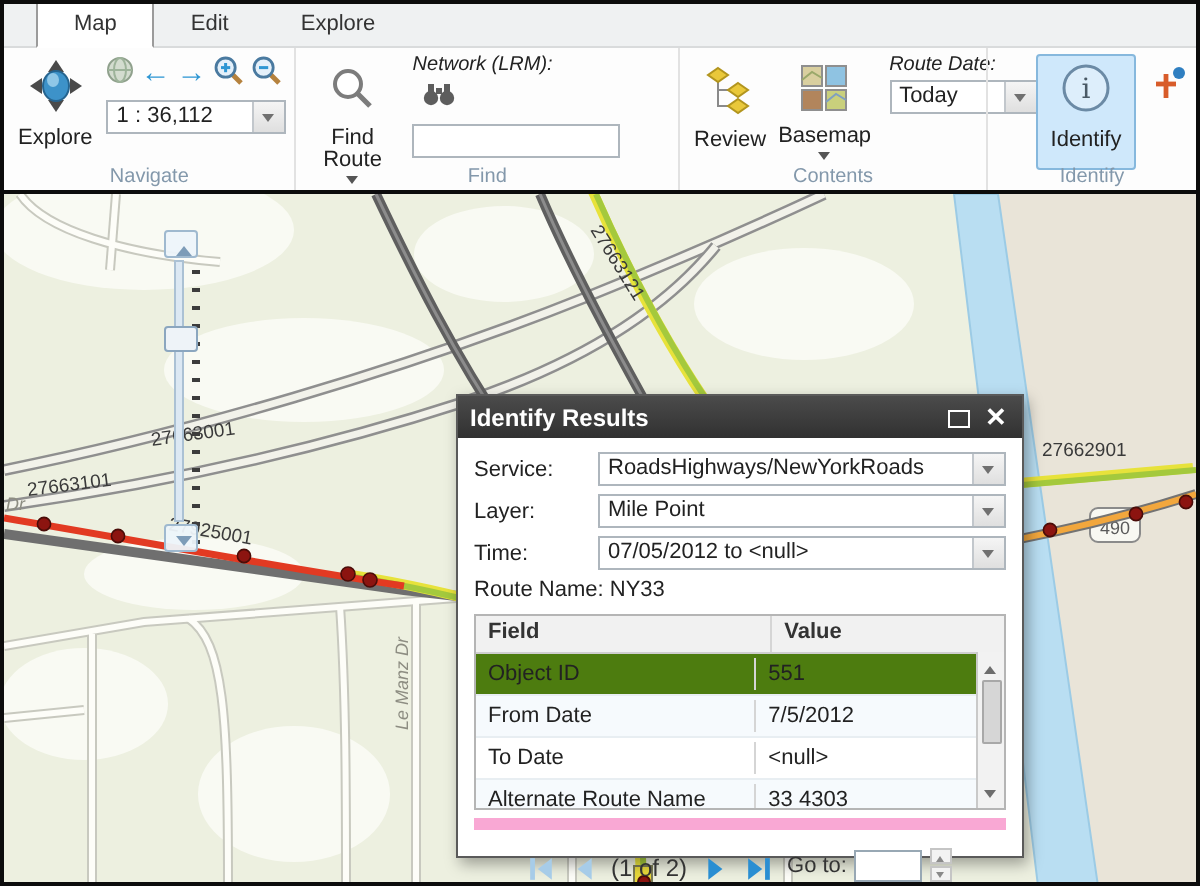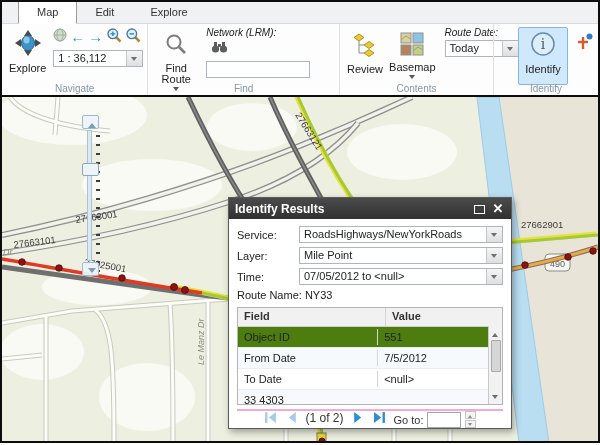--- a/index.html
+++ b/index.html
@@ -63,21 +63,21 @@
   .thead .c2,.trow .c2{flex:1;padding:2px 6px;box-sizing:border-box;white-space:nowrap;}
   .trow{display:flex;height:20px;align-items:center;border-bottom:1px solid #e8eef2;color:#222;padding-right:14px;}
   .trow.sel{background:#4d7c0f;}
   .trow.alt{background:#f6fafd;}
   .vscroll{position:absolute;right:0;top:18px;bottom:0;width:14px;background:#f2f2f2;border-left:1px solid #c9c9c9;box-sizing:border-box;}
   .vs-btn{position:absolute;left:1px;width:11px;height:12px;}
   .vs-btn span{position:absolute;left:2px;width:0;height:0;border:3.5px solid transparent;}
   .vs-up{top:1px;} .vs-up span{top:3px;border-bottom:4.5px solid #6d6d6d;}
   .vs-down{bottom:1px;} .vs-down span{top:4px;border-top:4.5px solid #6d6d6d;}
   .vs-thumb{position:absolute;left:1.5px;top:14px;width:10px;height:32px;background:#d6d6d6;border:1px solid #a8a8a8;box-sizing:border-box;border-radius:1px;}
-  .dlg-footer{height:26px;margin-top:4px;border-top:2px solid #f9a8d4;display:flex;align-items:flex-start;justify-content:center;gap:8px;font-size:12px;color:#333;}
+  .dlg-footer{height:26px;margin-top:4px;border-top:6px solid #f9a8d4;display:flex;align-items:flex-end;justify-content:center;gap:8px;font-size:12px;color:#333;}
   .pgico{display:block;}
   .pg-dis{fill:#a7cce8;} .pg-en{fill:#2a8ed2;}
   .goto-wrap{display:flex;align-items:center;gap:4px;font-size:11px;}
   .goto-input{width:34px;height:16px;border:1px solid #98a8b4;font-size:11px;padding:0 2px;box-sizing:border-box;font-family:"Liberation Sans",sans-serif;}
   .spin{display:flex;flex-direction:column;gap:1px;}
   .spin b{width:11px;height:8px;background:#f3f3f3;border:1px solid #c5c5c5;box-sizing:border-box;position:relative;}
   .spin b::after{content:"";position:absolute;left:2px;border:2.5px solid transparent;}
   .spin b.up::after{top:1px;border-bottom:3px solid #8a8a8a;}
   .spin b.dn::after{top:2px;border-top:3px solid #8a8a8a;}
 </style>
@@ -400,20 +400,21 @@
           </div>
           <div class="trow alt">
             <span class="c1">From Date</span>
             <span class="c2">7/5/2012</span>
           </div>
           <div class="trow">
             <span class="c1">To Date</span>
             <span class="c2">&lt;null&gt;</span>
           </div>
           <div class="trow alt">
+            <span class="c1">Alternate Route Name</span>
             <span class="c2">33 4303</span>
           </div>
           <div class="vscroll">
             <span class="vs-btn vs-up">
                 <span></span>
               </span>
             <span class="vs-thumb"></span>
             <span class="vs-btn vs-down">
                 <span></span>
               </span>

